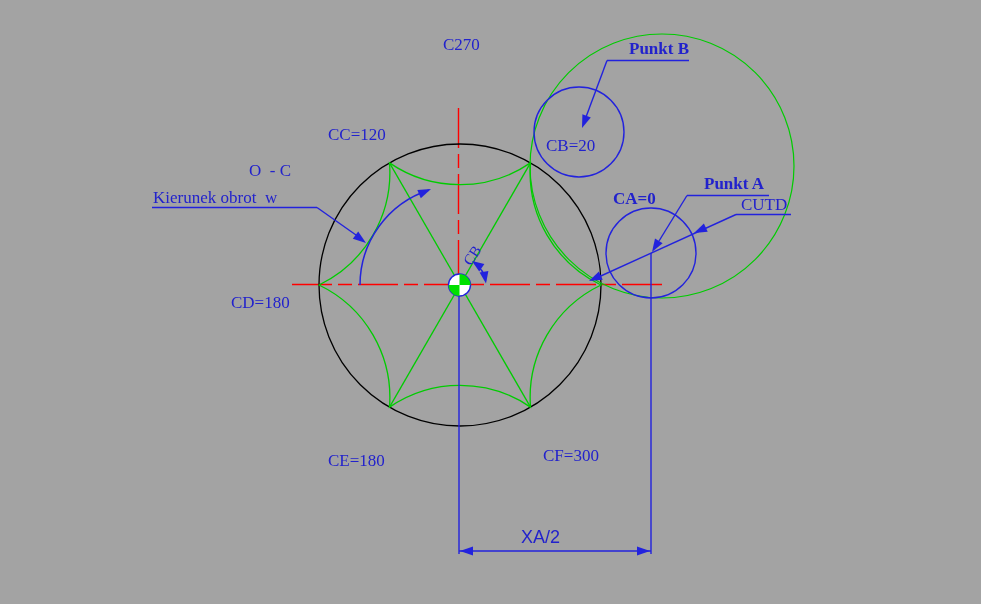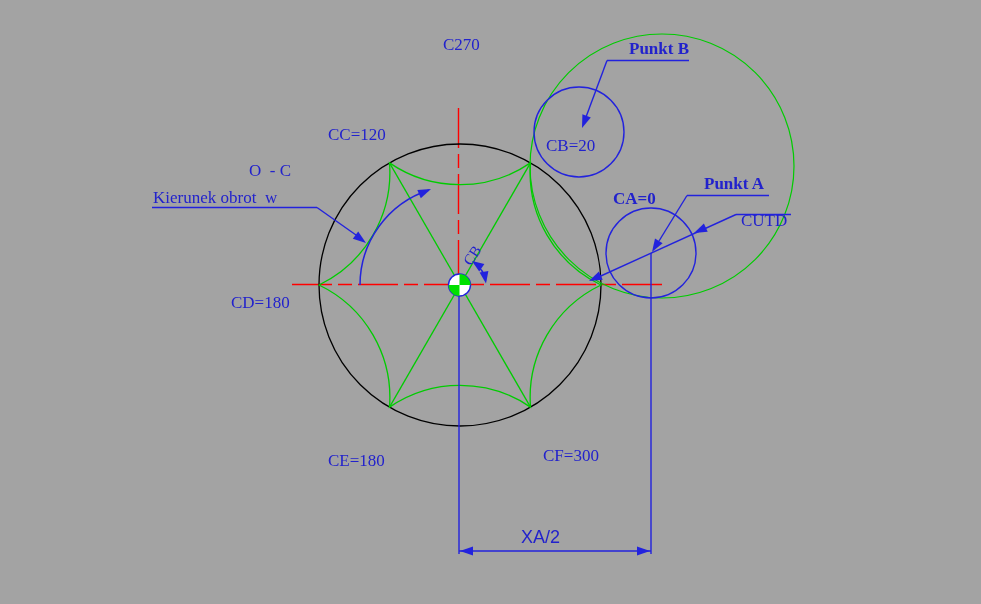--- a/index.html
+++ b/index.html
@@ -83,17 +83,17 @@
   <div class="lbl" style="left:328px;top:126px;">CC=120</div>
   <div class="lbl" style="left:249px;top:162px;">O  - C</div>
   <div class="lbl" style="left:153px;top:189px;font-family:Liberation Serif, serif;">Kierunek obrot  w</div>
   <div class="lbl" style="left:231px;top:294px;">CD=180</div>
   <div class="lbl" style="left:328px;top:452px;">CE=180</div>
   <div class="lbl" style="left:543px;top:447px;">CF=300</div>
   <div class="lbl" style="left:546px;top:137px;">CB=20</div>
   <div class="lbl" style="left:613px;top:190px;font-weight:bold;">CA=0</div>
   <div class="lbl bold" style="left:623px;top:40px;margin-left:6px;">Punkt B</div>
   <div class="lbl bold" style="left:704px;top:175px;">Punkt A</div>
-  <div class="lbl" style="left:741px;top:196px;margin-top:16px;">CUTD</div>
+  <div class="lbl" style="left:741px;top:196px;">CUTD</div>
   <div class="lbl rot" style="left:474px;top:252px;">CB</div>
   <div class="lbl sans" style="left:521px;top:528px;">XA/2</div>
 
 </div>
 
 </body></html>

